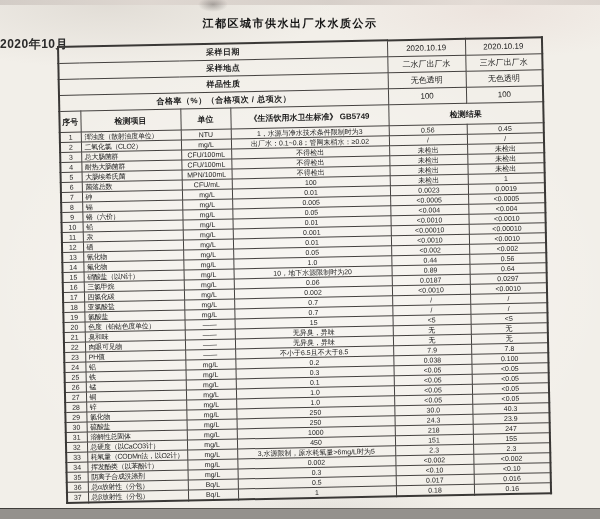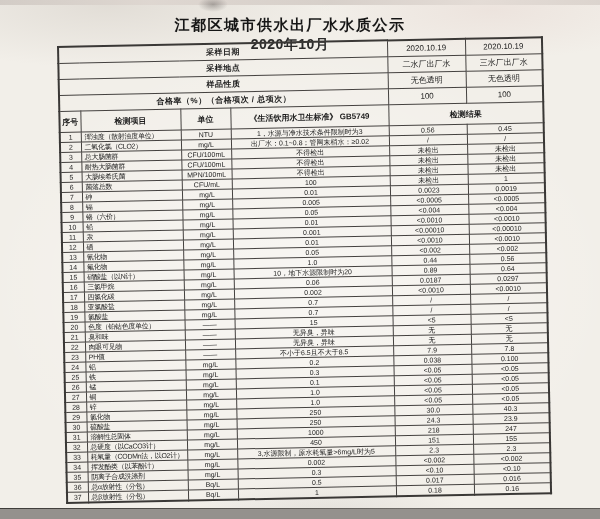--- a/index.html
+++ b/index.html
@@ -25,25 +25,25 @@
     position:absolute;top:-3px;left:198px;width:30px;height:15px;border-radius:50%;
     background:radial-gradient(closest-side, rgba(110,105,102,.5), transparent);
   }
   .bottom-band{position:absolute;left:0;right:0;bottom:0;height:10px;background:#94918d;}
   .bottom-line{
     position:absolute;left:0;right:0;bottom:7px;height:4px;
     background:linear-gradient(to right,#3e3c39,#55524e 40%,#6e6b67 68%,#504d4a 90%,#5c5955);
   }
   .doc-title{
     position:absolute;top:16px;left:0;right:20px;text-align:center;
-    font-size:15px;font-weight:bold;letter-spacing:1.5px;color:#161616;
+    font-size:11px;font-weight:bold;letter-spacing:1.5px;color:#161616;
   }
   .doc-subtitle{
-    position:absolute;top:36px;left:0;right:20px;text-align:center;
-    font-size:14px;font-weight:bold;color:#2a2a2a;letter-spacing:.5px;
+    position:absolute;top:36px;left:0;right:20px;
+    font-size:12px;font-weight:bold;color:#2a2a2a;letter-spacing:.5px;
   }
   .sheet{
     position:absolute;left:57px;top:46px;width:484px;
     transform:rotate(-1.15deg);transform-origin:0 0;
   }
   table{border-collapse:collapse;width:484px;table-layout:fixed;}
   td,th{
     border:1px solid #454240;padding:0;margin:0;
     overflow:hidden;white-space:nowrap;text-align:center;
     font-weight:normal;color:#1b1b1b;

